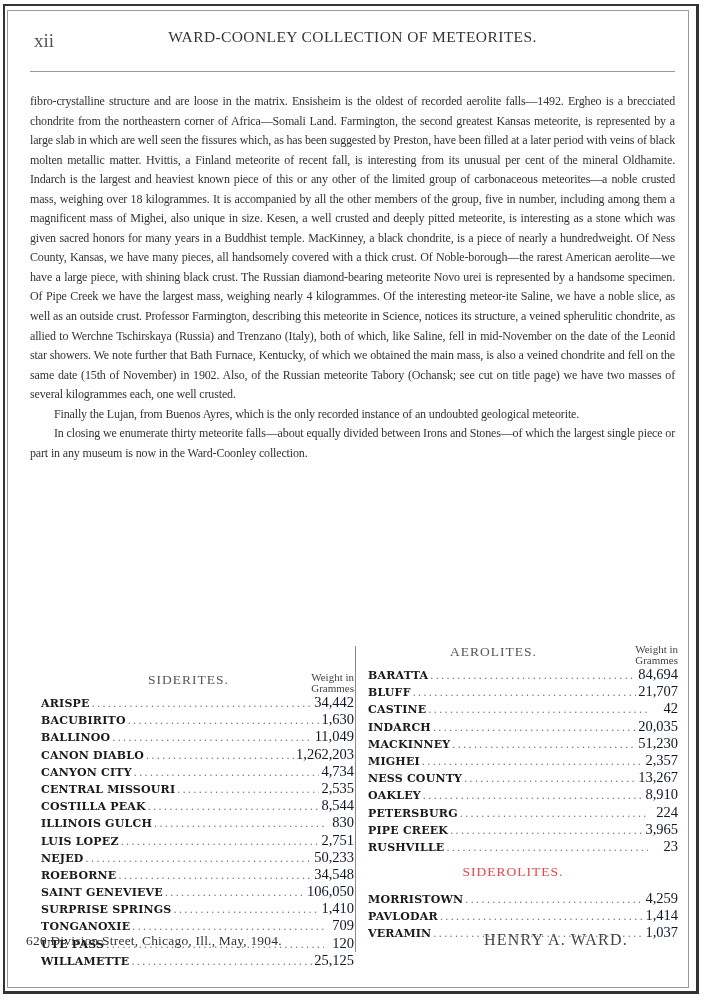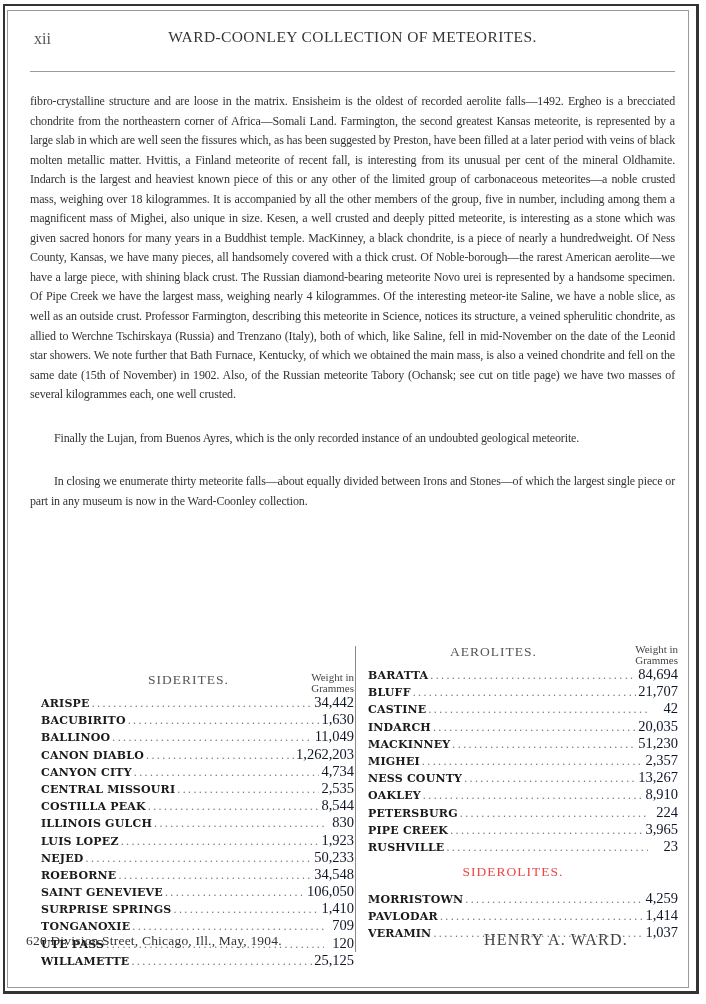--- a/index.html
+++ b/index.html
@@ -10,30 +10,30 @@
   }
   .frame-inner {
     position: absolute; left: 7px; top: 10px; width: 682px; height: 978px;
     border: 1px solid #9a9a9a; box-sizing: border-box;
   }
   .page {
     position: absolute; left: 30px; top: 24px; width: 645px;
     font-family: "Liberation Serif", "DejaVu Serif", serif; color: #2a2a2a;
   }
   .running-head { position: relative; height: 22px; }
-  .page-num { position: absolute; left: 4px; top: 6px; font-size: 16px; color: #555; }
+  .page-num { position: absolute; left: 4px; top: 6px; font-size: 19px; color: #555; }
   .head-title { position: absolute; left: 0; right: 0; top: 4px; text-align: center; font-size: 15.5px; letter-spacing: 0.4px; color: #333; }
   .head-rule { position: absolute; left: 0; top: 47px; width: 645px; height: 1px; background: #9a9a9a; }
   .body-text {
     position: absolute; left: 0; top: 68px; width: 645px;
     font-size: 12px; line-height: 19.55px; text-align: justify; color: #333;
     letter-spacing: -0.15px;
   }
   .body-text p { margin: 0; }
-  .body-text p.indent { text-indent: 24px; margin-top: 24px; }
+  .body-text p.indent { text-indent: 24px; }
   .tables { position: absolute; left: 0; top: 616px; width: 645px; height: 320px; }
   .col { position: absolute; top: 0; }
   .col-left { left: 11px; width: 313px; margin-top: 28px; }
   .col-right { left: 338px; width: 310px; }
   .col-divider { position: absolute; left: 325px; top: 6px; width: 1px; height: 306px; background: #8a8a8a; }
   .tbl-head { position: relative; height: 26px; }
   .tbl-title { position: absolute; top: 4px; font-size: 13.5px; letter-spacing: 1px; color: #555; }
   .col-left .tbl-title { left: 107px; }
   .col-right .tbl-title { left: 82px; }
   .weight-head { position: absolute; right: 0; top: 4px; font-size: 11px; line-height: 10.5px; text-align: center; color: #444; }
@@ -111,21 +111,21 @@
             <span class="val">8,544</span>
           </div>
           <div class="row">
             <span class="name">ILLINOIS GULCH</span>
             <span class="dots"></span>
             <span class="val">830</span>
           </div>
           <div class="row">
             <span class="name">LUIS LOPEZ</span>
             <span class="dots"></span>
-            <span class="val">1,923</span>
+            <span class="val">2,751</span>
           </div>
           <div class="row">
             <span class="name">NEJED</span>
             <span class="dots"></span>
             <span class="val">50,233</span>
           </div>
           <div class="row">
             <span class="name">ROEBORNE</span>
             <span class="dots"></span>
             <span class="val">34,548</span>

